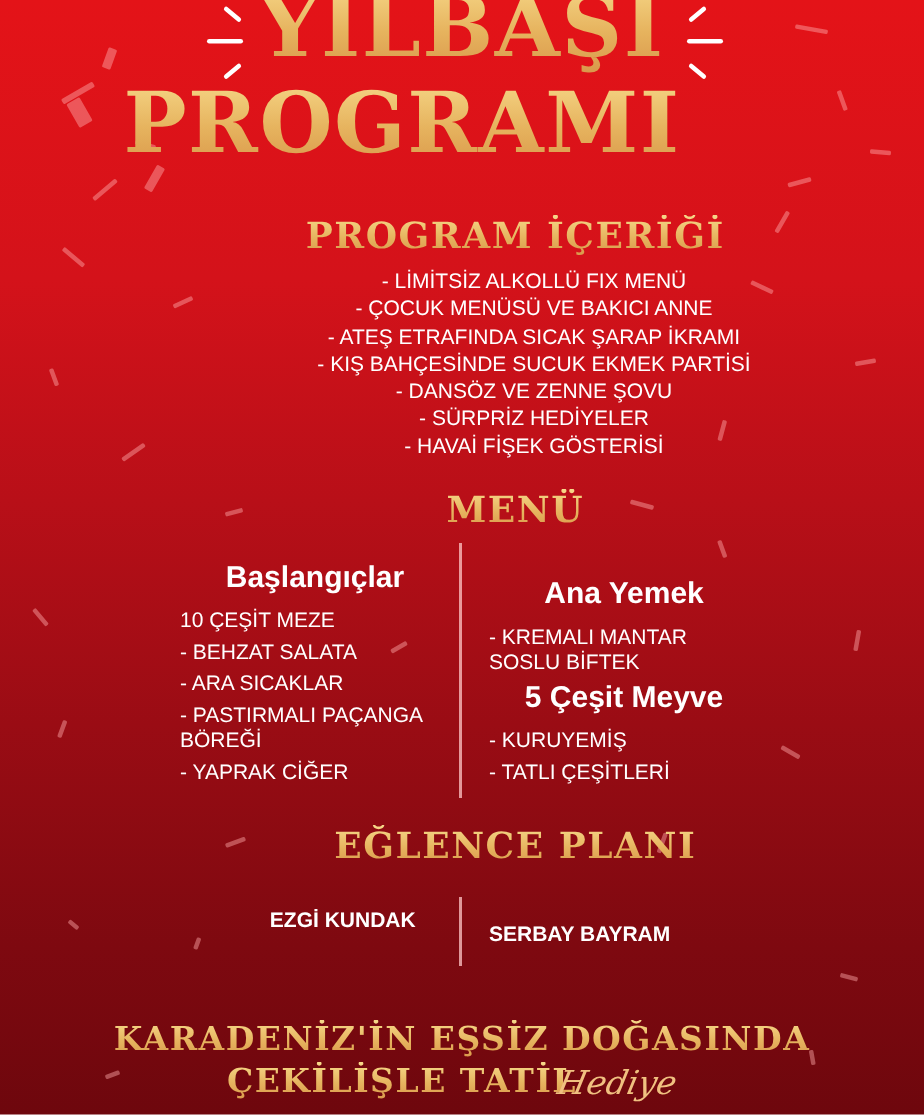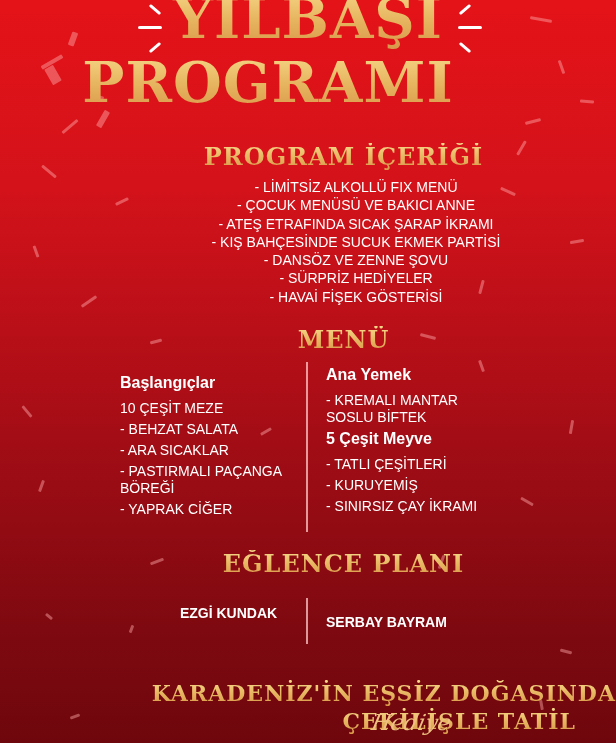--- a/index.html
+++ b/index.html
@@ -17,25 +17,25 @@
       -webkit-background-clip: text; background-clip: text; color: transparent;
       text-align: center; letter-spacing: 1px;
     }
     .title1 { position: absolute; top: -14px; left: 0; width: 616px; font-size: 56px; line-height: 64px; }
     .title2 { position: absolute; top: 50px; left: 0; width: 536px; font-size: 56px; line-height: 64px; }
     .spark { position: absolute; width: 18px; height: 3px; background: #fff; border-radius: 2px; }
     .h2 { position: absolute; left: 0; width: 607px; font-size: 24px; line-height: 28px; padding-left: 40px; }
     .prog-list { position: absolute; top: 178px; left: 0; width: 616px; text-align: center; font-size: 14px; line-height: 18.3px; font-weight: 500; margin-left: 48px; }
     .prog-list div { white-space: nowrap; }
     .col { position: absolute; font-size: 14px; }
-    .col .head { font-size: 16px; font-weight: bold; margin-bottom: 8px; }
+    .col .head { font-size: 20px; font-weight: bold; margin-bottom: 8px; text-align: center; }
     .col .item { line-height: 17px; margin-bottom: 4px; }
     .vline { position: absolute; width: 2px; background: rgba(255,200,200,0.75); }
     .perf { position: absolute; font-size: 14px; font-weight: bold; line-height: 18px; }
-    .bottom { position: absolute; left: 0; width: 616px; font-size: 22px; line-height: 26px; text-align: right; }
+    .bottom { position: absolute; left: 0; width: 616px; font-size: 22px; line-height: 26px; }
     .script {
       position: absolute; font-family: "DejaVu Serif", serif; font-style: italic;
       font-size: 22px; color: #f0c080; transform: skewX(-12deg);
     }
   </style>
 </head>
 <body>
 
 <div class="confetti">
   <span style="left:40px;top:60px;width:24px;height:4px;transform:rotate(-30deg)"></span>
@@ -100,27 +100,26 @@
   <div class="head">Başlangıçlar</div>
   <div class="item">10 ÇEŞİT MEZE</div>
   <div class="item">- BEHZAT SALATA</div>
   <div class="item">- ARA SICAKLAR</div>
   <div class="item" style="width:170px;">- PASTIRMALI PAÇANGA BÖREĞİ</div>
   <div class="item">- YAPRAK CİĞER</div>
 </div>
 
 <div class="vline" style="left:306px;top:362px;height:170px;"></div>
 
-<div class="col" style="left:326px;top:366px;width:180px;">
+<div class="col" style="left:326px;top:385px;width:180px;">
   <div class="head">Ana Yemek</div>
   <div class="item" style="width:150px;">- KREMALI MANTAR SOSLU BİFTEK</div>
   <div class="head" style="">5 Çeşit Meyve</div>
+  <div class="item">- KURUYEMİŞ</div>
   <div class="item">- TATLI ÇEŞİTLERİ</div>
-  <div class="item">- KURUYEMİŞ</div>
-  <div class="item">- SINIRSIZ ÇAY İKRAMI</div>
 </div>
 
 <div class="gold h2" style="top:550px;">EĞLENCE PLANI</div>
 
 <div class="perf" style="left:166px;top:604px;width:125px;text-align:center;">
   <div>EZGİ KUNDAK</div>
 </div>
 <div class="vline" style="left:306px;top:598px;height:46px;"></div>
 <div class="perf" style="left:326px;top:613px;">
   <div>SERBAY BAYRAM</div>

